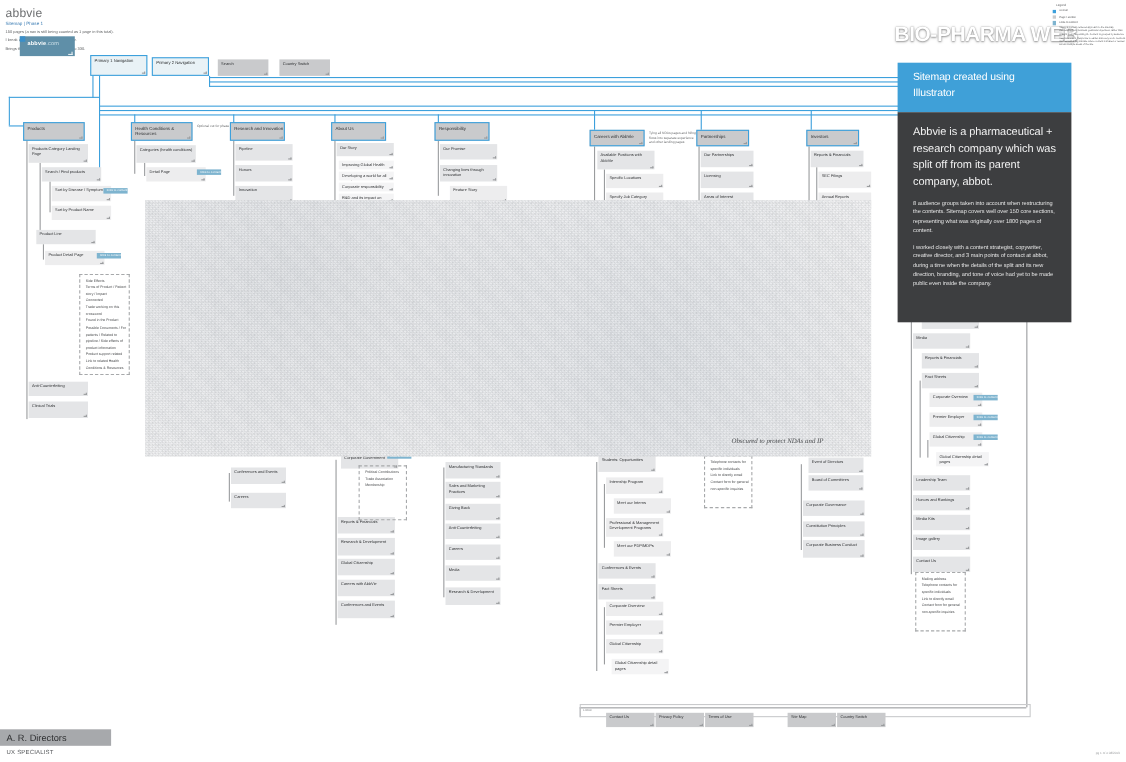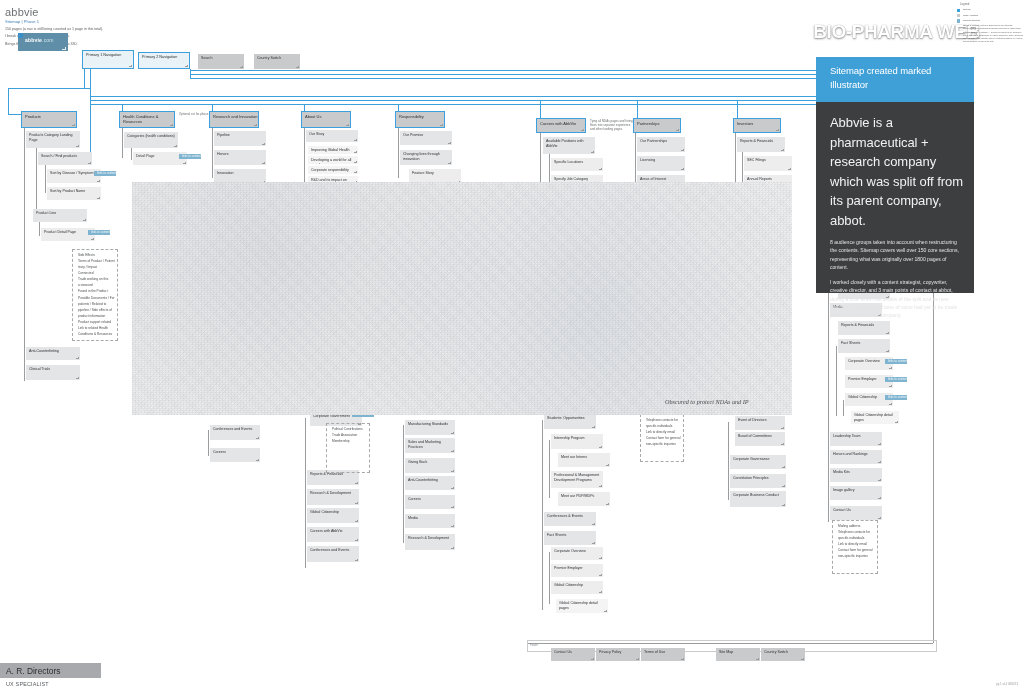--- a/index.html
+++ b/index.html
@@ -132,21 +132,21 @@
   }
   #panel-blue .t {
     color: #ffffff; font-size: 9.5px; line-height: 1.45;
     padding: 7px 12px 0 14px; letter-spacing: -.1px;
   }
   #panel-dark {
     position: absolute; left: 816px; top: 102px; width: 158px; height: 191px;
     background: #3d3e40;
   }
   #panel-dark .lead {
-    color: #f2f2f2; font-size: 13px; line-height: 1.5;
+    color: #f2f2f2; font-size: 10px; line-height: 1.5;
     padding: 11px 11px 0 14px; letter-spacing: -.05px;
   }
   #panel-dark .body {
     color: #e3e3e3; font-size: 5.1px; line-height: 1.62;
     padding: 8px 11px 0 14px; letter-spacing: -.02px;
   }
   #panel-dark .body + .body { padding-top: 7px; }
 
   
   #legend {
@@ -400,21 +400,21 @@
   <div id="obscured">
       <div class="grain"></div>
     </div>
   <div id="obscured-label">Obscured to protect NDAs and IP</div>
 
   <div id="title-wm">
     <span>BIO-PHARMA WEB</span>
   </div>
 
   <div id="panel-blue">
-    <div class="t">Sitemap created marked Illustrator</div>
+    <div class="t">Sitemap created using Illustrator</div>
   </div>
 
   <div id="panel-dark">
     <div class="lead">Abbvie is a pharmaceutical + research company which was split off from its parent company, abbot.</div>
     <div class="body">8 audience groups taken into account when restructuring the contents.  Sitemap covers well over 150 core sections, representing what was originally over 1800 pages of content.</div>
     <div class="body">I worked closely with a content strategist, copywriter, creative director, and 3 main points of contact at abbot, during a time when the details of the split and its new direction, branding, and tone of voice had yet to be made public even inside the company.</div>
   </div>
 
   <div id="legend">
     <div class="lg-title">Legend</div>

